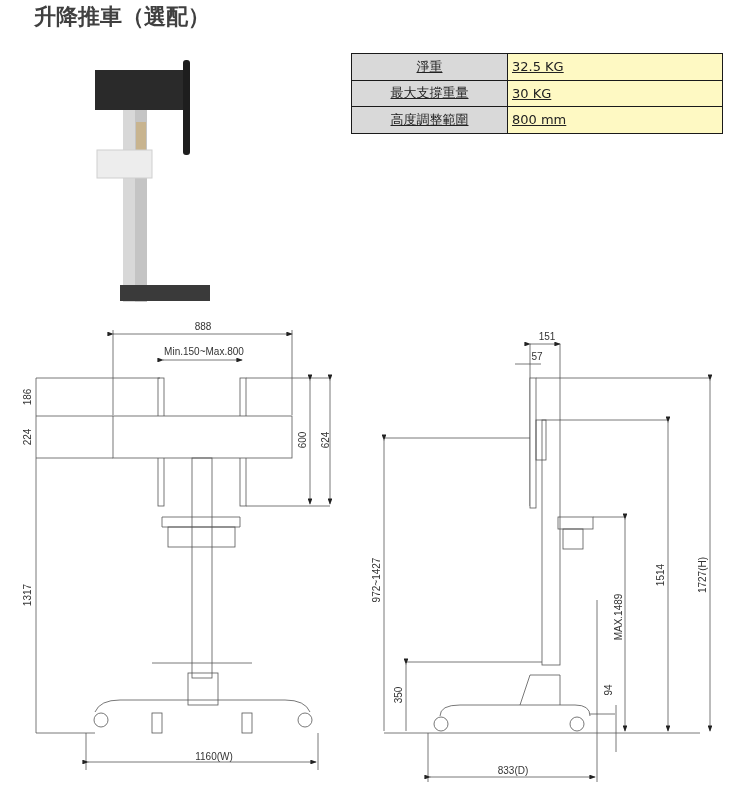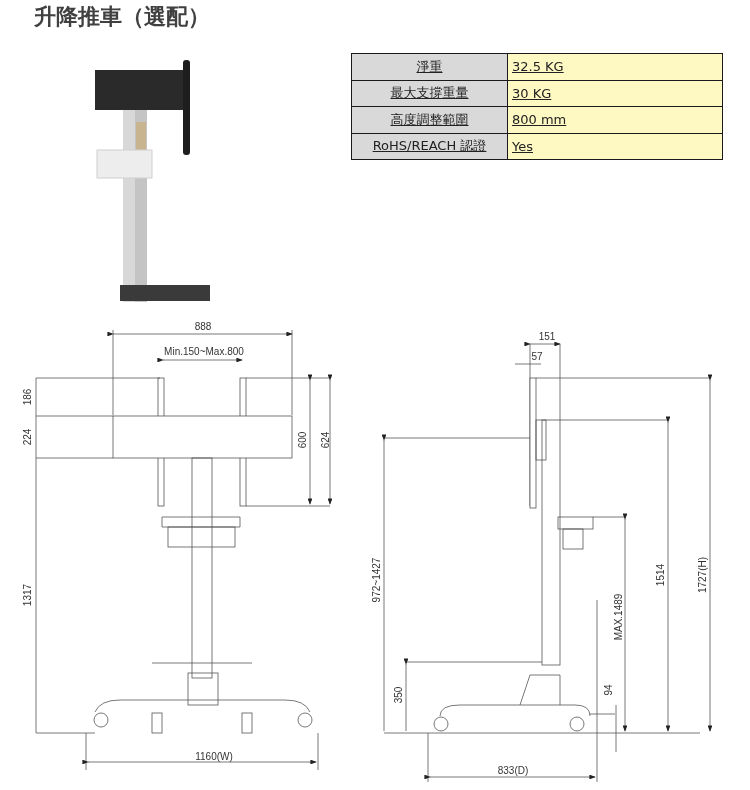--- a/index.html
+++ b/index.html
@@ -36,24 +36,20 @@
         <td class="k">淨重</td>
         <td class="v">32.5 KG</td>
       </tr>
     <tr>
         <td class="k">最大支撐重量</td>
         <td class="v">30 KG</td>
       </tr>
     <tr>
         <td class="k">高度調整範圍</td>
         <td class="v">800 mm</td>
-      </tr>
-    <tr>
-        <td class="k">RoHS/REACH  認證</td>
-        <td class="v">Yes</td>
       </tr>
   </tbody>
 </table>
 
 <svg class="draw" width="750" height="480" viewBox="0 310 750 480">
   <defs>
     <marker id="ar" markerWidth="8" markerHeight="6" refX="7" refY="3" orient="auto">
         <path d="M0,0 L8,3 L0,6 Z" fill="#222"></path>
       </marker>
   </defs>

